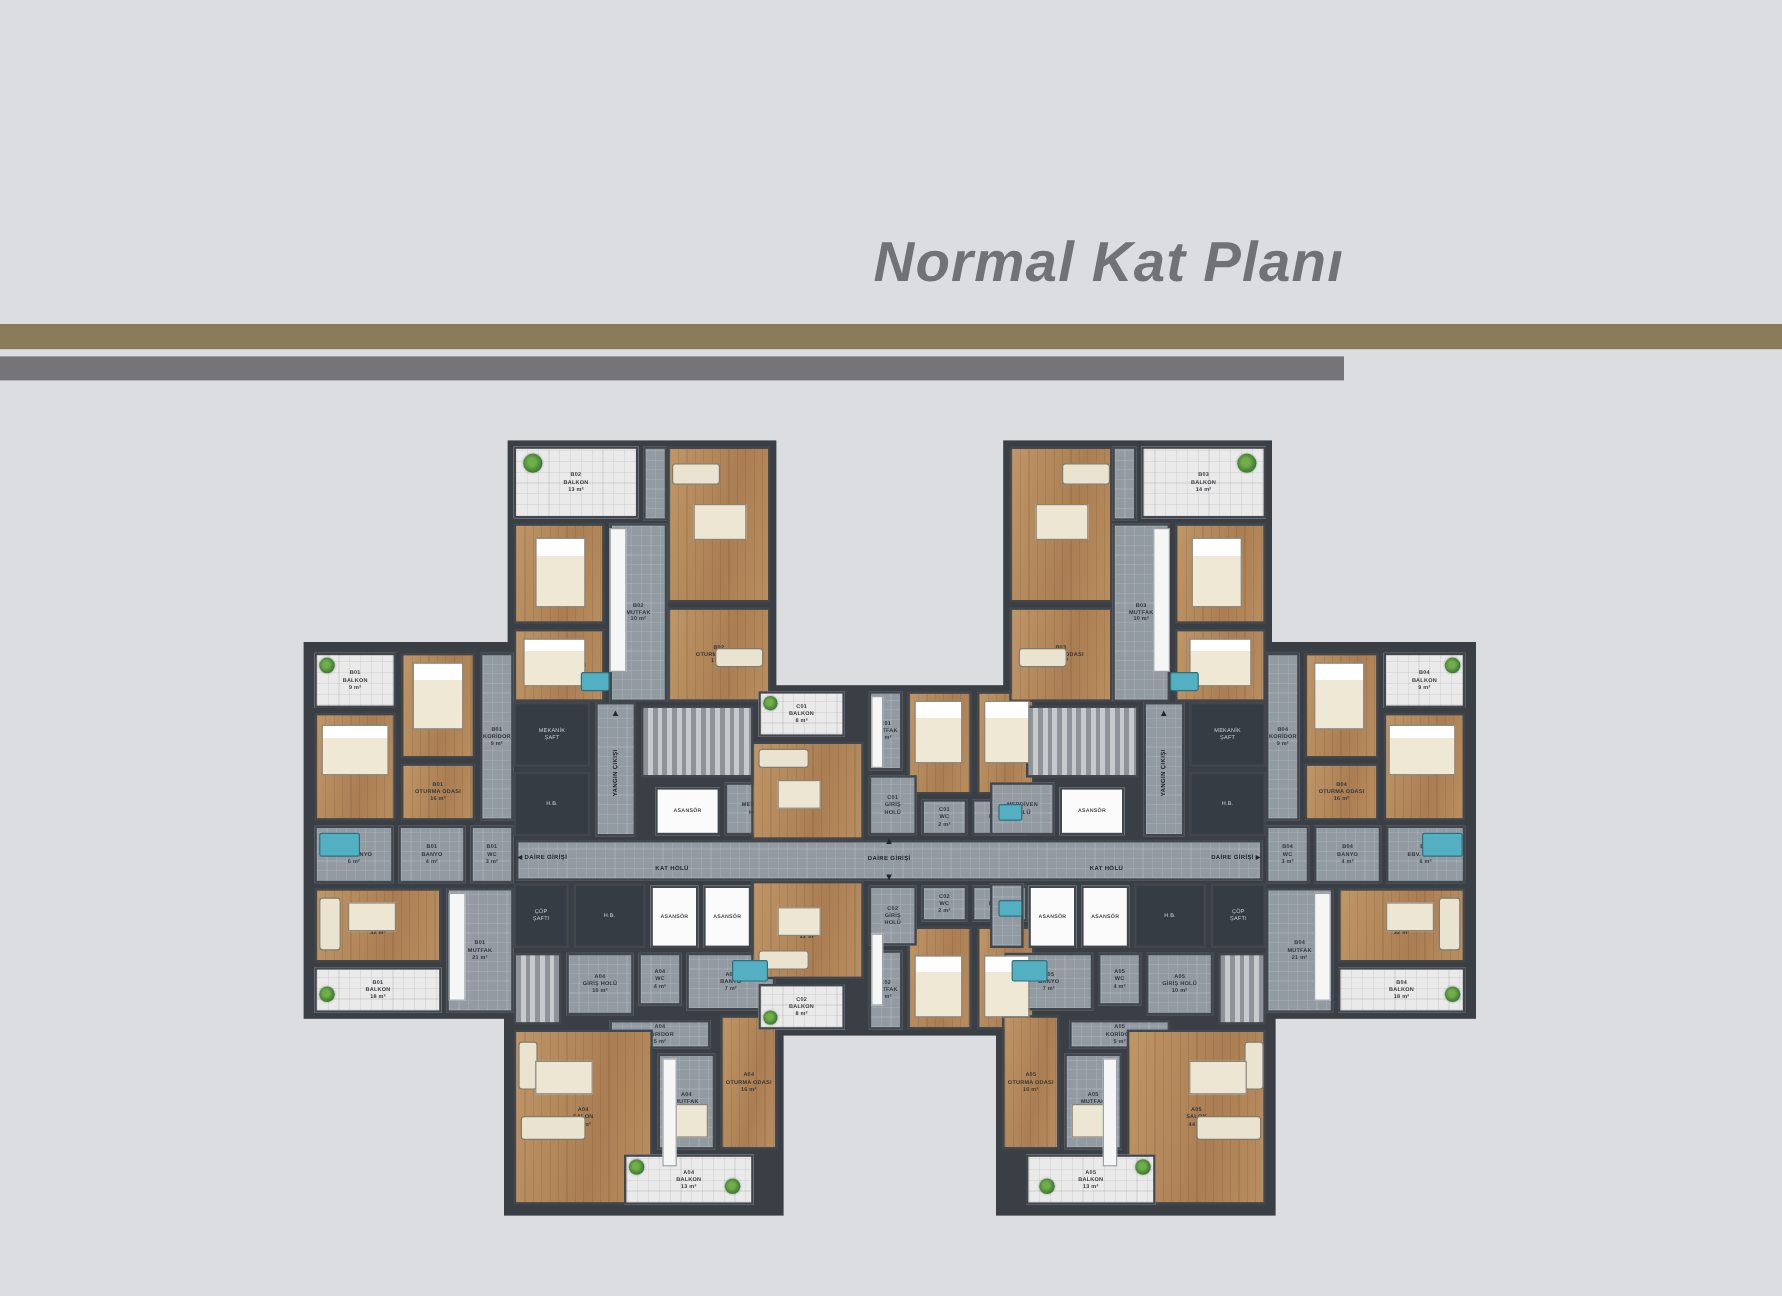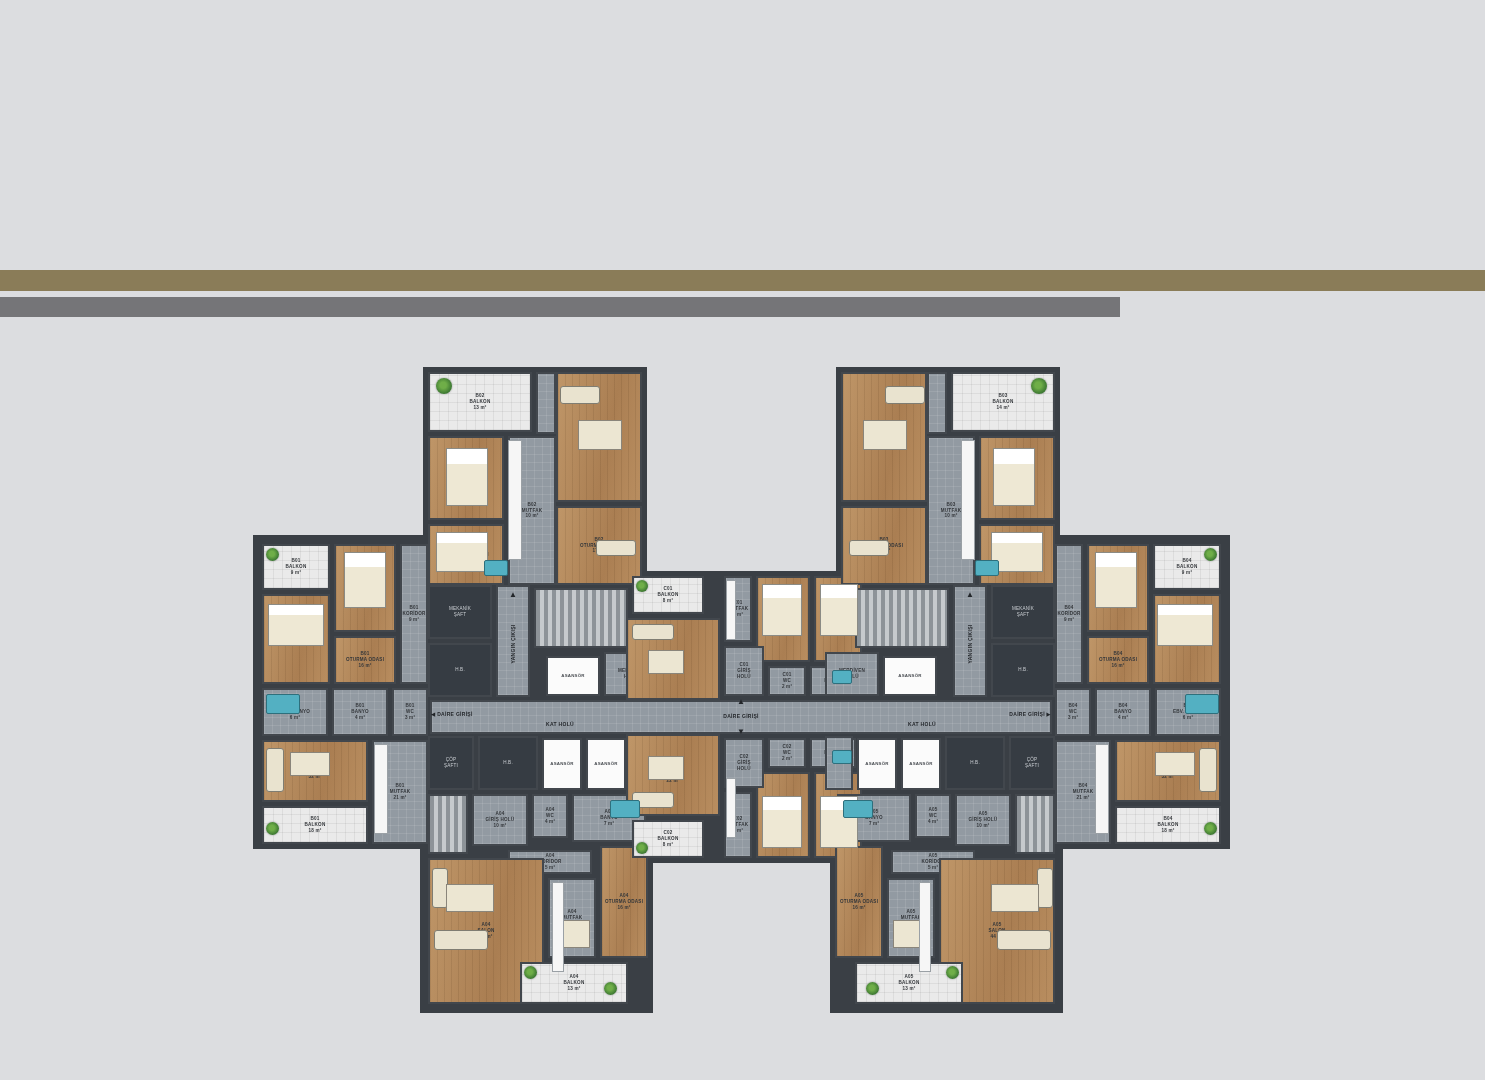--- a/index.html
+++ b/index.html
@@ -37,20 +37,21 @@
   .counter{background:#f6f6f6;border:1px solid #9aa0a5;}
   .plant{background:radial-gradient(circle at 45% 45%,#6fae48 25%,var(--plant,#35702f) 75%);border-radius:50%;box-shadow:0 0 2px rgba(0,0,0,.4);}
   .ptext{position:absolute;transform:translate(-50%,-50%);font-size:5px;font-weight:700;color:#23262a;white-space:nowrap;letter-spacing:.3px;}
   .ptext.arr{font-size:8px;}
   .ptext.vert{transform:translate(-50%,-50%) rotate(-90deg);}
 </style>
 </head>
 <body>
 
 <div class="stage">
+  <div class="title">Normal Kat Planı</div>
   <div class="bar-gold"></div>
   <div class="bar-gray"></div>
   <div id="plan">
       <div class="slab" style="left: 423px; top: 367px; width: 224px; height: 223px;"></div>
       <div class="slab" style="left: 253px; top: 535px; width: 180px; height: 314px;"></div>
       <div class="slab" style="left: 420px; top: 580px; width: 245px; height: 216px;"></div>
       <div class="slab" style="left: 420px; top: 789px; width: 233px; height: 224px;"></div>
       <div class="slab" style="left: 836px; top: 367px; width: 224px; height: 223px;"></div>
       <div class="slab" style="left: 1050px; top: 535px; width: 180px; height: 314px;"></div>
       <div class="slab" style="left: 818px; top: 580px; width: 245px; height: 216px;"></div>

